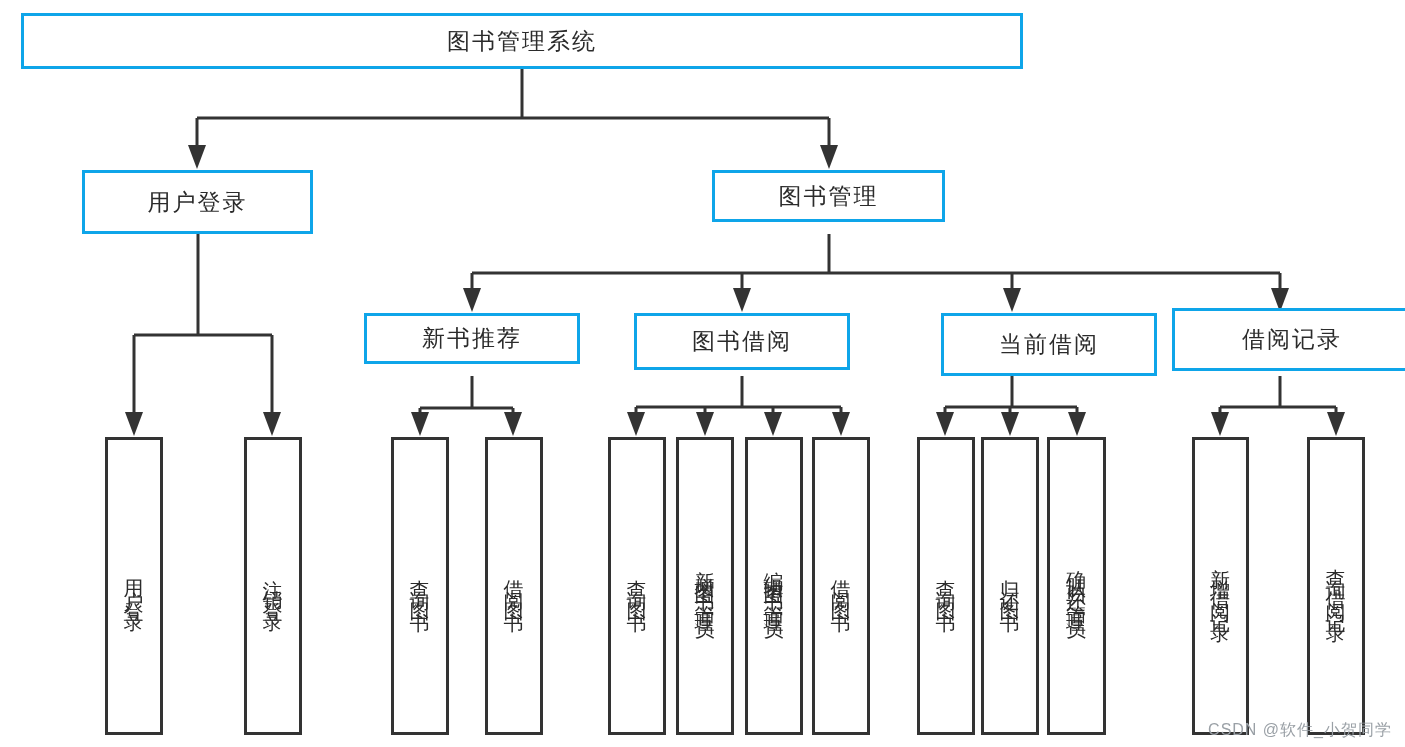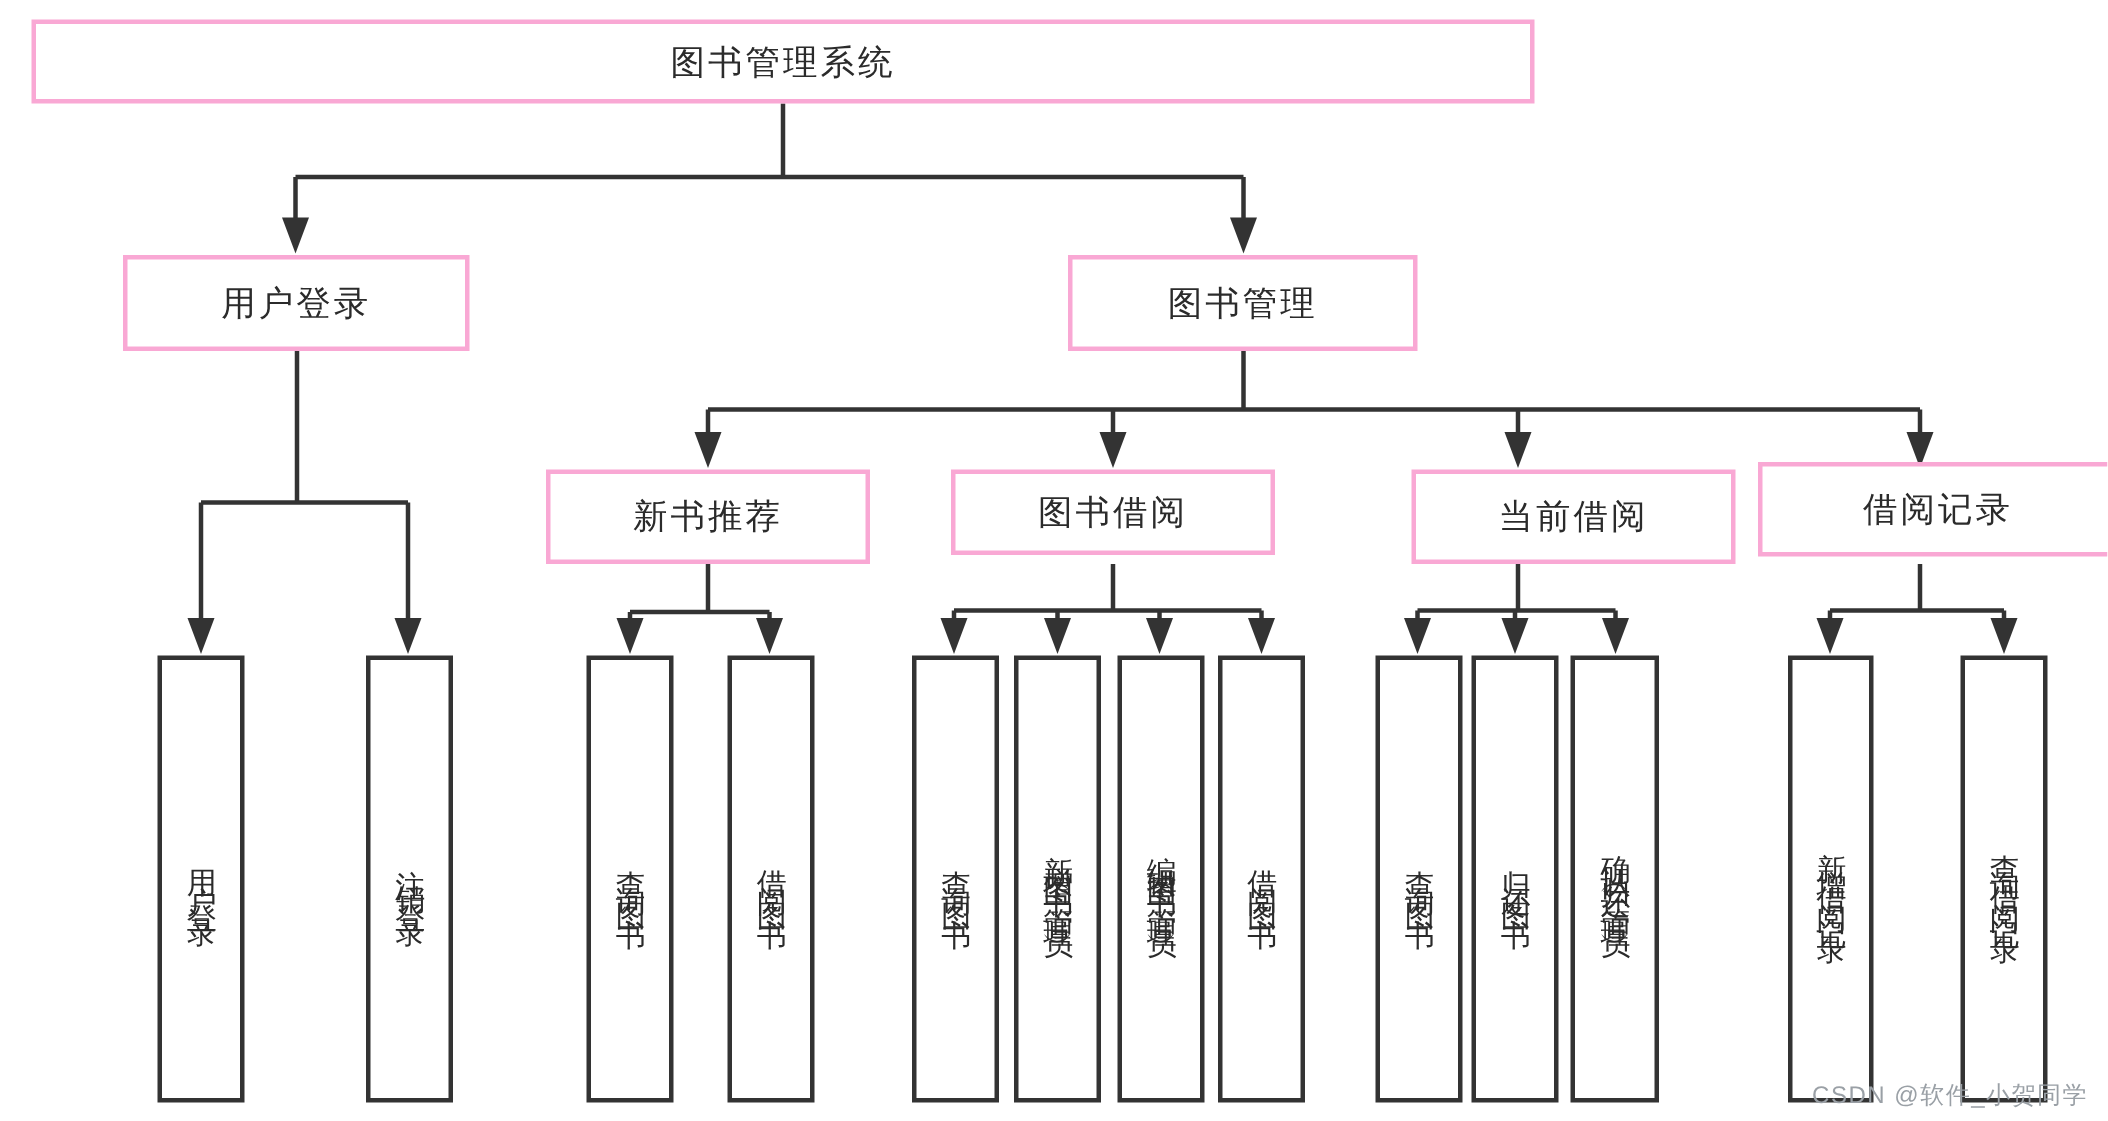--- a/index.html
+++ b/index.html
@@ -18,21 +18,21 @@
   #connectors {
     position: absolute;
     left: 0;
     top: 0;
     width: 1405px;
     height: 747px;
   }
   .node {
     position: absolute;
     box-sizing: border-box;
-    border: 3px solid #f9a8d4;
+    border: 3px solid #0ea5e9;
     background: #ffffff;
     display: flex;
     align-items: center;
     justify-content: center;
     color: #2b2b2b;
     font-size: 23px;
     letter-spacing: 2px;
     white-space: nowrap;
     line-height: 1;
   }
@@ -138,25 +138,25 @@
     </g>
   </svg>
 
   <div class="node" style="left:21px; top:13px; width:1002px; height:56px;">
     <span>图书管理系统</span>
   </div>
 
   <div class="node" style="left:82px; top:170px; width:231px; height:64px;">
     <span>用户登录</span>
   </div>
-  <div class="node" style="left:712px; top:170px; width:233px; height:64px;">
+  <div class="node" style="left:712px; top:170px; width:233px; height:52px;">
     <span>图书管理</span>
   </div>
 
-  <div class="node" style="left:364px; top:313px; width:216px; height:63px;">
+  <div class="node" style="left:364px; top:313px; width:216px; height:51px;">
     <span>新书推荐</span>
   </div>
   <div class="node" style="left:634px; top:313px; width:216px; height:57px;">
     <span>图书借阅</span>
   </div>
   <div class="node" style="left:904px; top:313px; width:216px; height:63px;margin-left:37px;">
     <span>当前借阅</span>
   </div>
   <div class="node" style="left:1172px; top:308px; width:240px; height:63px;">
     <span>借阅记录</span>

